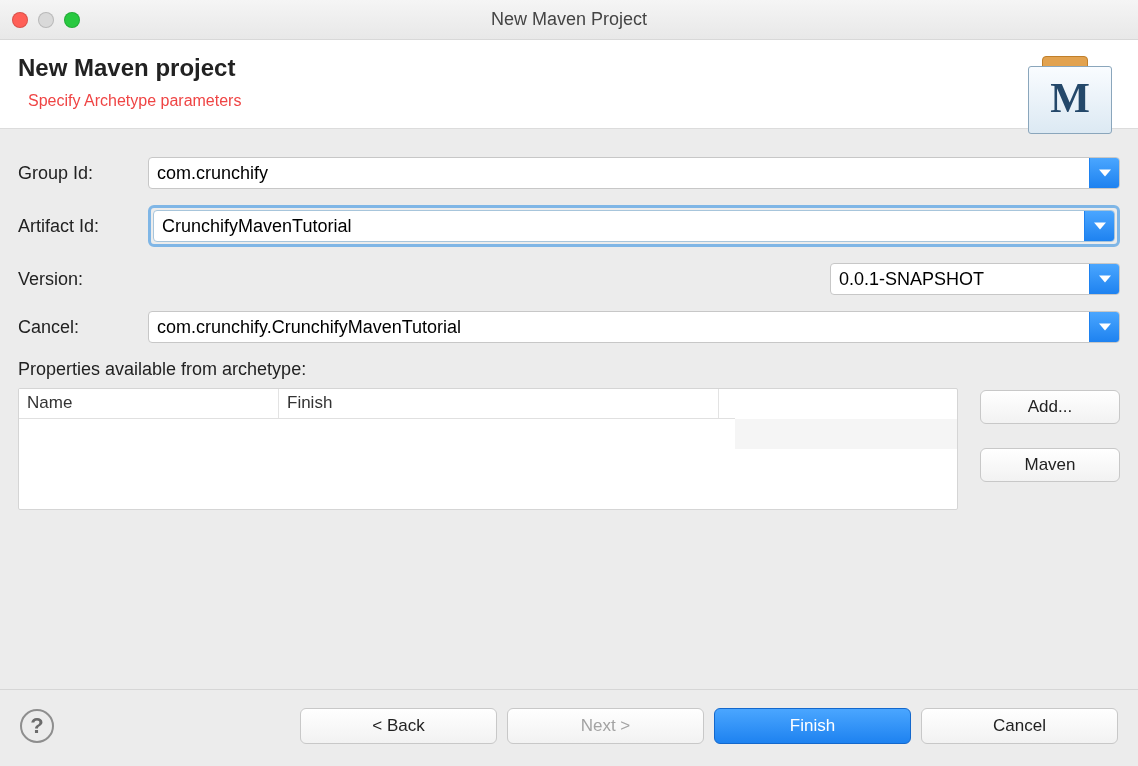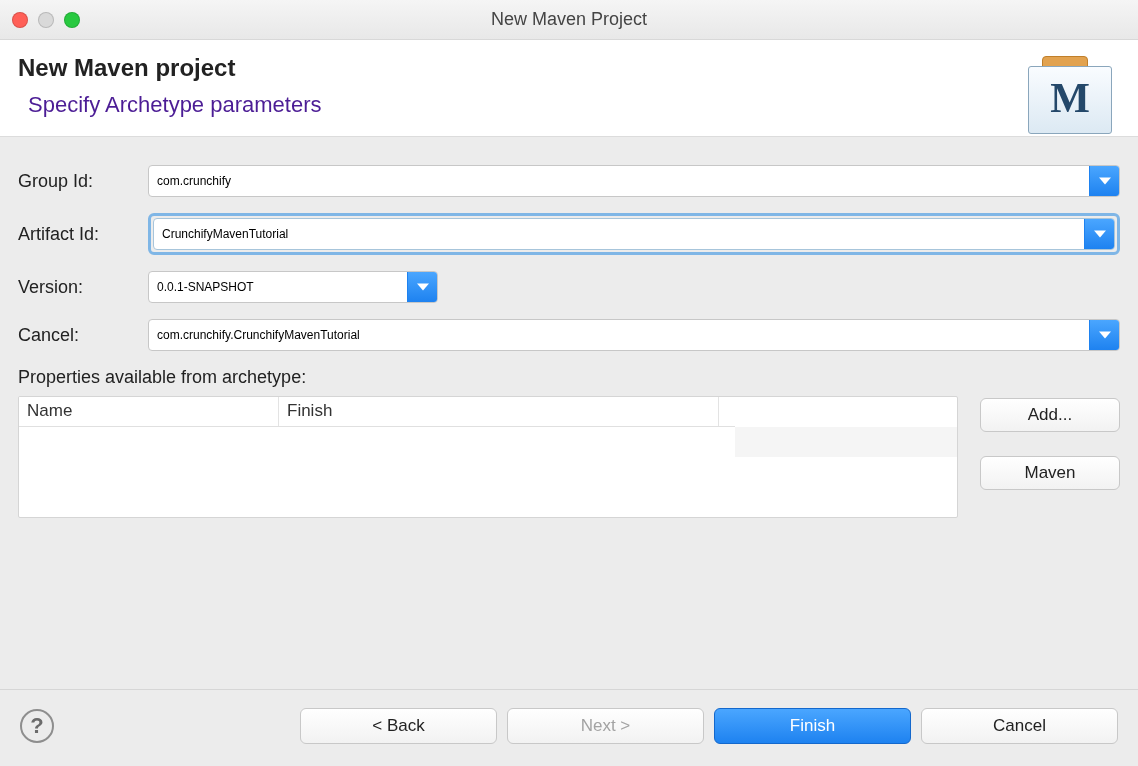--- a/index.html
+++ b/index.html
@@ -28,52 +28,52 @@
     .dot.green { background: #28c940; }
     .wintitle { flex: 1; text-align: center; font-size: 18px; color: #444; }
     
     .header {
       background: #fff;
       padding: 14px 18px 18px 18px;
       position: relative;
       border-bottom: 1px solid #dcdcdc;
     }
     .header h1 { font-size: 24px; font-weight: 600; margin-bottom: 10px; color: #222; }
-    .header .sub { font-size: 22px; color: #4c1d95; padding-left: 10px; }
+    .header .sub { font-size: 16px; color: #ef4444; padding-left: 10px; }
     .maven-icon {
       position: absolute; right: 26px; top: 16px; width: 84px; height: 78px;
     }
     .maven-icon .tab { position:absolute; top:0; left:14px; width:46px; height:12px; background:#e2a24f; border-radius:4px 4px 0 0; border:1px solid #c07f2a; }
     .maven-icon .page {
       position:absolute; top:10px; left:0; right:0; bottom:0;
       background: linear-gradient(#f9fcff,#dce9f3);
       border:1px solid #8aa6bc; border-radius:3px;
     }
     .maven-icon .page span {
       position:absolute; top:50%; left:50%; transform:translate(-50%,-55%);
       font-family: Georgia, serif; font-weight:700; font-size:42px; color:#24486a;
     }
     
     .form-area {
       background: #ececec;
       padding: 28px 18px 14px;
     }
-    .row { display:flex; align-items:center; margin-bottom: 16px; gap: 10px; }
+    .row { display:flex; align-items:center; margin-bottom: 16px; gap: 10px; justify-content: space-between; }
     .row label { width: 120px; font-size: 18px; color: #222; }
     .combo {
       flex: 1;
       display: flex;
       height: 32px;
       background:#fff;
       border:1px solid #c7c7c7;
       border-radius:4px;
       overflow:hidden;
     }
     .combo input {
-      flex:1; border:none; padding:0 8px; font-size:12px; outline:none; background:transparent;
+      flex:1; border:none; padding:0 8px; font-size:18px; outline:none; background:transparent;
     }
     .combo .arrow {
       width: 30px; background: linear-gradient(#4aa6ff,#1e82f0);
       display:flex; align-items:center; justify-content:center;
       border-left:1px solid #1e82f0;
     }
     .combo .arrow svg { width:12px; height:12px; fill:#fff; }
     .combo.short { flex: 0 0 290px; }
     .highlight {
       border: 3px solid #7fb6e6; border-radius:6px; padding:2px;

